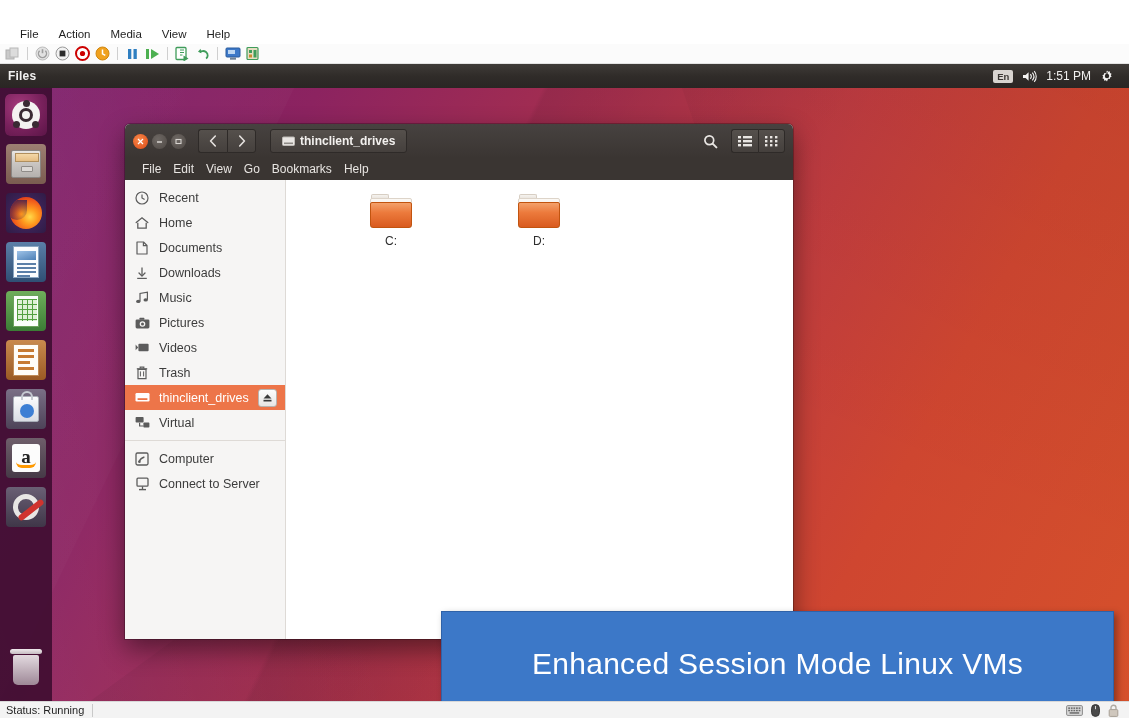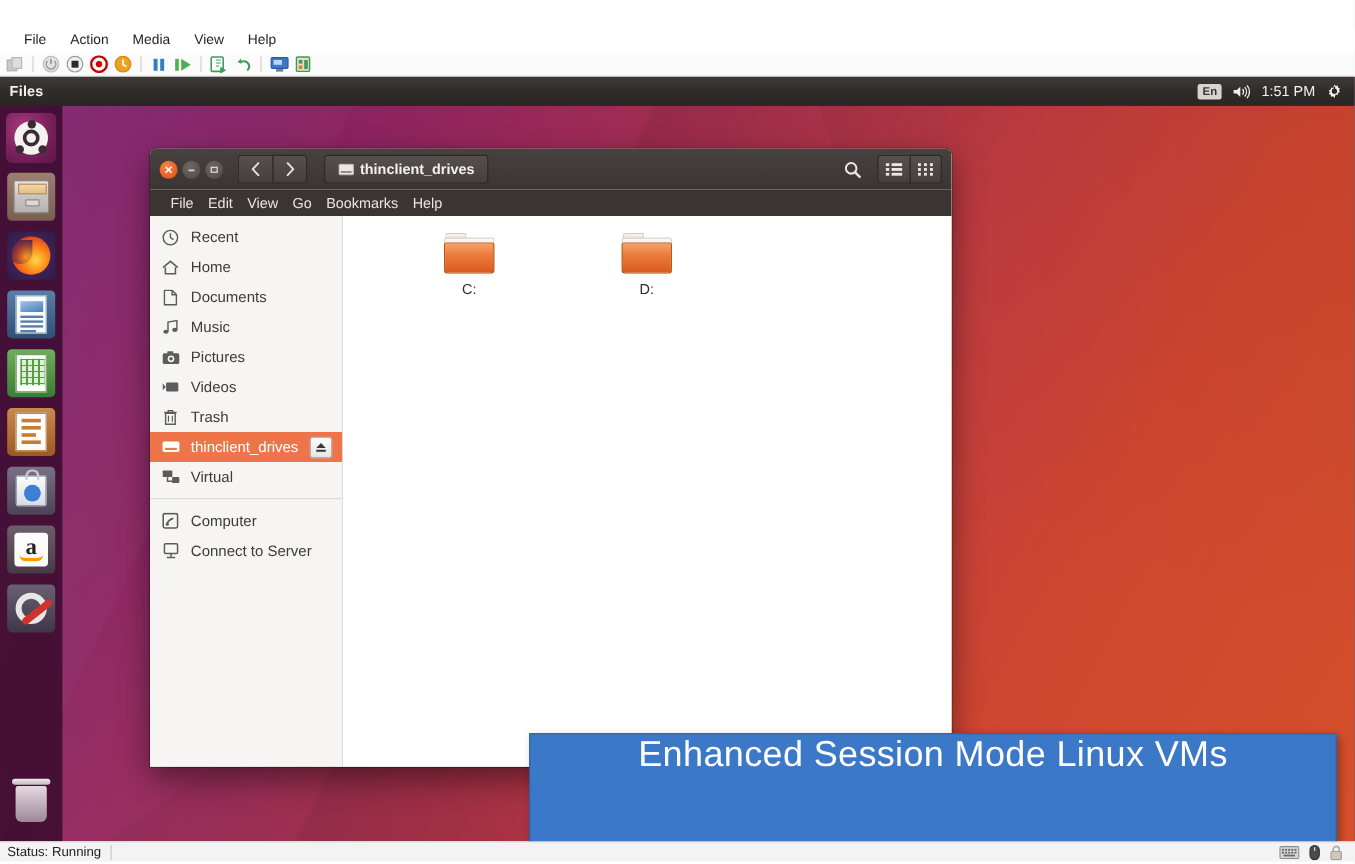--- a/index.html
+++ b/index.html
@@ -58,21 +58,21 @@
   }
   
   .unity-panel {
     position: absolute; top: 0; left: 0; width: 1129px; height: 24px;
     background: linear-gradient(180deg,#3f3b38 0%,#302c29 50%,#2a2624 100%);
     display: flex; align-items: center; z-index: 30;
   }
   .unity-appname {
     color: #f2f1f0; font-size: 12px; font-weight: bold; margin-left: 8px; letter-spacing: .2px;
   }
-  .unity-indicators { margin-left: auto; display: flex; align-items: center; gap: 9px; padding-right: 10px; }
+  .unity-indicators { margin-left: auto; display: flex; align-items: center; gap: 9px; padding-right: 15px; }
   .ind-kbd {
     background: #d8d4d0; color: #3a3633; font-size: 9.5px; font-weight: bold;
     padding: 1px 4px; border-radius: 2px; line-height: 11px;
   }
   .ind-clock { color: #f2f1f0; font-size: 12px; }
   .ind-icon { color: #f2f1f0; display: flex; align-items: center; }
 
   
   .wallpaper {
     position: absolute; top: 24px; left: 0; width: 1129px; height: 613px;
@@ -276,21 +276,21 @@
     background: linear-gradient(180deg,#f4a16a 0%, #ec7a3c 40%, #d95b1f 100%);
     border-radius: 2px 2px 3px 3px; border: 1px solid #c2540f;
   }
   .nt-file-label { font-size: 12px; color: #2e2e2e; }
 
   
   .banner {
     position: absolute; left: 441px; top: 547px; width: 673px; height: 106px;
     background: #3c78c8; border: 1px solid #2f62a8;
     box-shadow: 3px 3px 7px rgba(0,0,0,0.35);
-    display: flex; justify-content: center; z-index: 40;
+    display: flex; align-items: center; justify-content: center; z-index: 40;
   }
   .banner-text {
     color: #ffffff; font-size: 30px; letter-spacing: .3px; white-space: nowrap;
   }
 
   
   .vm-statusbar {
     position: absolute; left: 0; top: 701px; width: 1129px; height: 17px;
     background: #f3f3f3; border-top: 1px solid #d8d8d8;
     display: flex; align-items: center;
@@ -636,20 +636,30 @@
           <div class="nt-place">
             <span class="pl-ico">
               <svg width="12" height="14" viewBox="0 0 12 14">
                   <path d="M1 1h6.5L11 4.5V13H1z" fill="none" stroke="currentColor" stroke-width="1.2" stroke-linejoin="round"></path>
                   <path d="M7.4 1.2v3.5H11" fill="none" stroke="currentColor" stroke-width="1.2"></path>
                 </svg>
             </span>
             <span>Documents</span>
           </div>
 
+          <div class="nt-place">
+            <span class="pl-ico">
+              <svg width="14" height="14" viewBox="0 0 14 14">
+                  <path d="M7 1.4v8.2" stroke="currentColor" stroke-width="1.3"></path>
+                  <path d="M4 7l3 3.1L10 7" fill="none" stroke="currentColor" stroke-width="1.3" stroke-linecap="round" stroke-linejoin="round"></path>
+                  <path d="M2.2 12.4h9.6" stroke="currentColor" stroke-width="1.2"></path>
+                </svg>
+            </span>
+            <span>Downloads</span>
+          </div>
 
           <div class="nt-place">
             <span class="pl-ico">
               <svg width="14" height="13" viewBox="0 0 14 13">
                   <path d="M5 10.2V2.4l7.4-1.3v7.7" fill="none" stroke="currentColor" stroke-width="1.2"></path>
                   <ellipse cx="3.3" cy="10.4" rx="2.2" ry="1.7" fill="currentColor"></ellipse>
                   <ellipse cx="10.7" cy="8.9" rx="2.2" ry="1.7" fill="currentColor"></ellipse>
                 </svg>
             </span>
             <span>Music</span>

